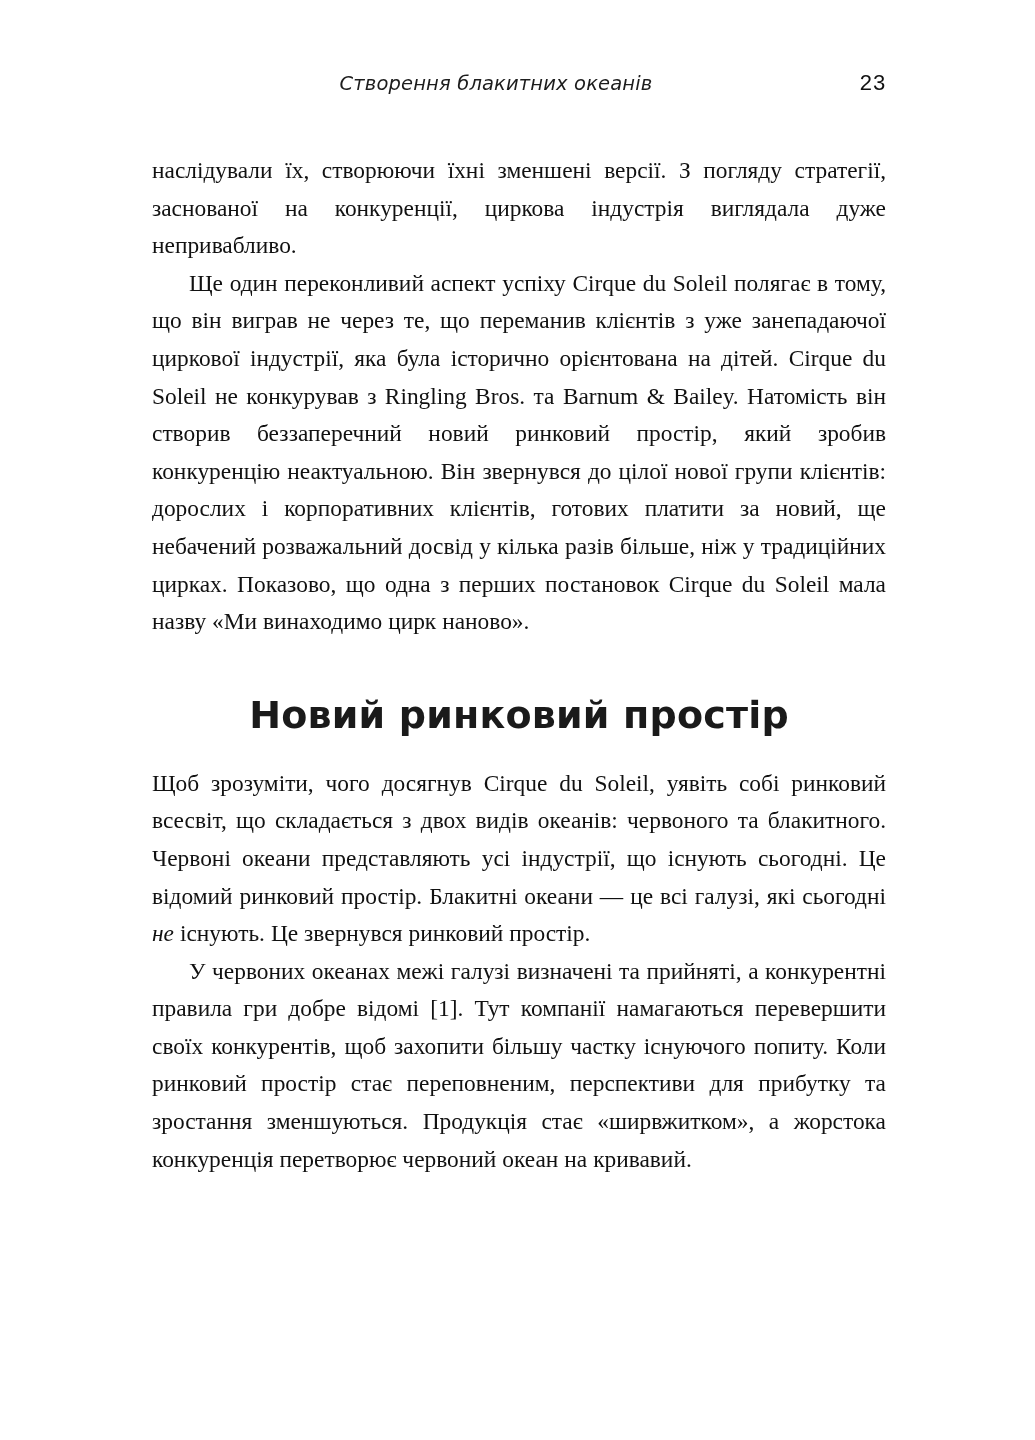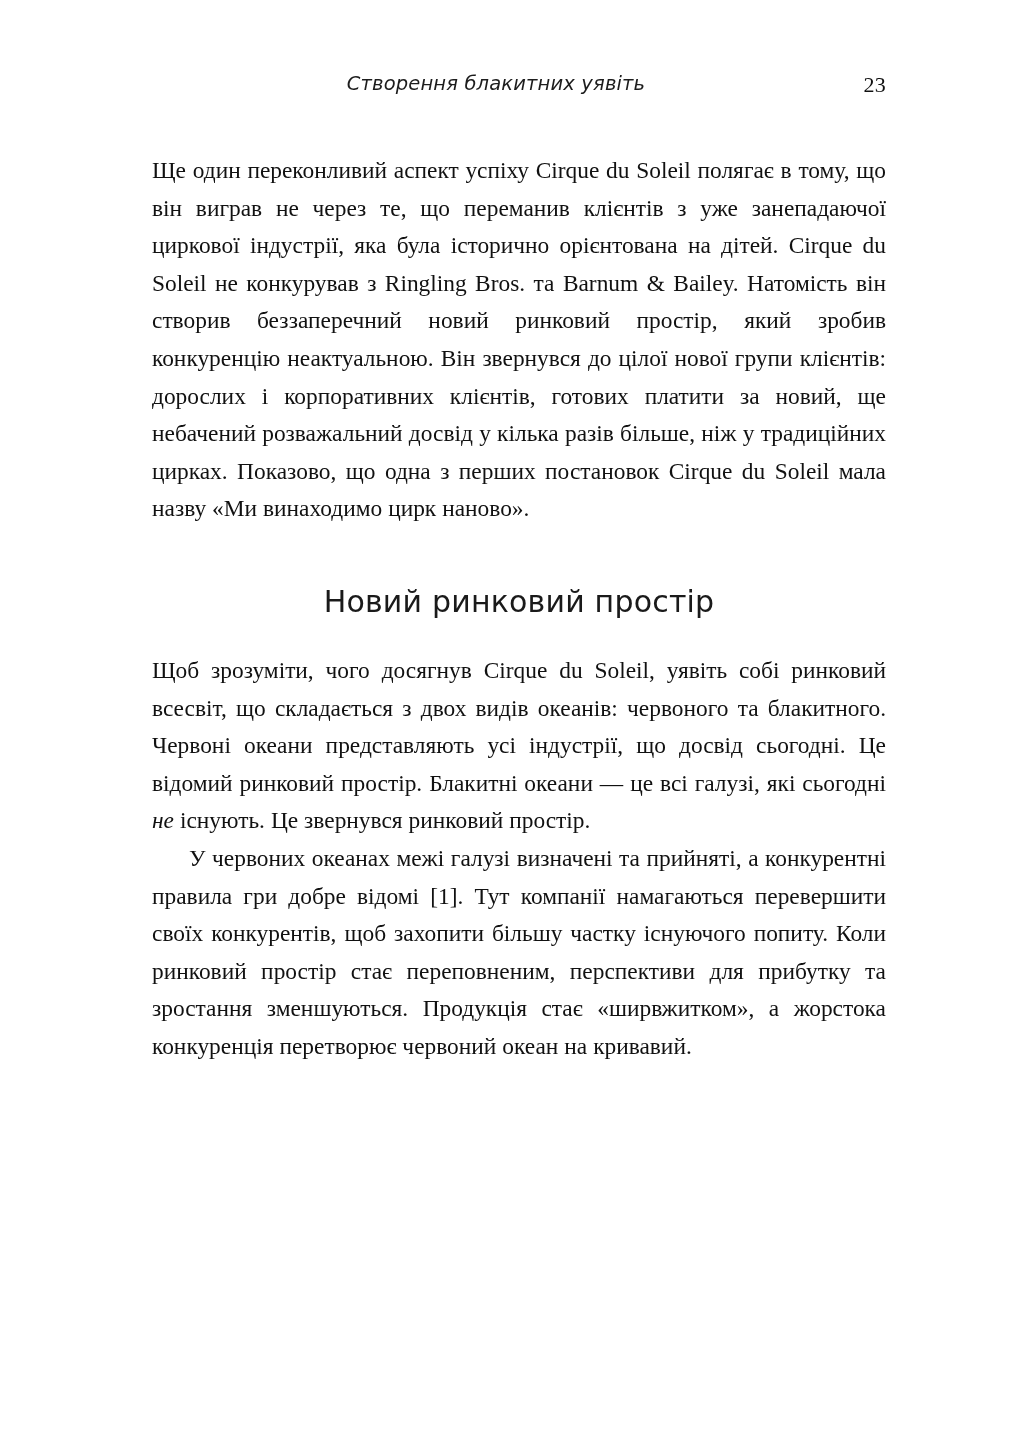--- a/index.html
+++ b/index.html
@@ -43,21 +43,21 @@
     font-weight: 300;
     font-size: 19.5px;
     letter-spacing: 0.15px;
     color: #1d1d1d;
     white-space: nowrap;
   }
   .running-head-folio {
     position: absolute;
     right: 0;
     top: 0;
-    font-family: Liberation Serif, serif;
+    font-family: Liberation Mono, monospace;
     font-weight: 400;
     font-size: 22px;
     letter-spacing: 0.2px;
     color: #111111;
     text-align: center;
   }
 
   
   .column {
     position: absolute;
@@ -85,54 +85,55 @@
   }
 
   em.it {
     font-style: italic;
   }
 
   
   h2.section-heading {
     margin: 0;
     font-family: "DejaVu Sans", "Liberation Sans", sans-serif;
-    font-weight: 400;
-    font-size: 30px;
+    font-weight: 700;
+    font-size: 38px;
     line-height: 36px;
     letter-spacing: 0.2px;
     text-align: center;
     color: #1a1a1a;
     padding-top: 56px;
     padding-bottom: 32px;
   }
 
   
   .heading-block {
     display: block;
   }
 </style>
 </head>
 <body>
 
 <div class="page">
 
   <header class="running-head">
-    <div class="running-head-title">Створення блакитних уявіть</div>
+    <div class="running-head-title">Створення блакитних океанів</div>
     <div class="running-head-folio">23</div>
   </header>
 
   <main class="column">
 
+    <p class="body">наслідували їх, створюючи їхні зменшені версії. З погляду стратегії, заснованої на конкуренції, циркова індустрія виглядала дуже непривабливо.</p>
 
     <p class="body">Ще один переконливий аспект успіху Cirque du Soleil полягає в тому, що він виграв не через те, що переманив клієнтів з уже занепадаючої циркової індустрії, яка була історично орієнтована на дітей. Cirque du Soleil не конкурував з Ringling Bros. та Barnum &amp; Bailey. Натомість він створив беззаперечний новий ринковий простір, який зробив конкуренцію неактуальною. Він звернувся до цілої нової групи клієнтів: дорослих і корпоративних клієнтів, готових платити за новий, ще небачений розважальний досвід у кілька разів більше, ніж у традиційних цирках. Показово, що одна з перших постановок Cirque du Soleil мала назву «Ми винаходимо цирк наново».</p>
 
     <div class="heading-block">
       <h2 class="section-heading">Новий ринковий простір</h2>
     </div>
 
 
-    <p class="body"><span>Щоб зрозуміти, чого досягнув Cirque du Soleil, уявіть собі ринковий всесвіт, що складається з двох видів океанів: червоного та блакитного. Червоні океани представляють усі індустрії, що досвід сьогодні. Це відомий ринковий простір. Блакитні океани — це всі галузі, які сьогодні </span><em class="it">не</em><span> існують. Це звернувся ринковий простір.</span></p>
+    <p class="body"><span>Щоб зрозуміти, чого досягнув Cirque du Soleil, уявіть собі ринковий всесвіт, що складається з двох видів океанів: червоного та блакитного. Червоні океани представляють усі індустрії, що існують сьогодні. Це відомий ринковий простір. Блакитні океани — це всі галузі, які сьогодні </span><em class="it">не</em><span> існують. Це звернувся ринковий простір.</span></p>
 
     <p class="body">У червоних океанах межі галузі визначені та прийняті, а конкурентні правила гри добре відомі [1]. Тут компанії намагаються перевершити своїх конкурентів, щоб захопити більшу частку існуючого попиту. Коли ринковий простір стає переповненим, перспективи для прибутку та зростання зменшуються. Продукція стає «ширвжитком», а жорстока конкуренція перетворює червоний океан на кривавий.</p>
 
   </main>
 
 </div>
 
 </body></html>

